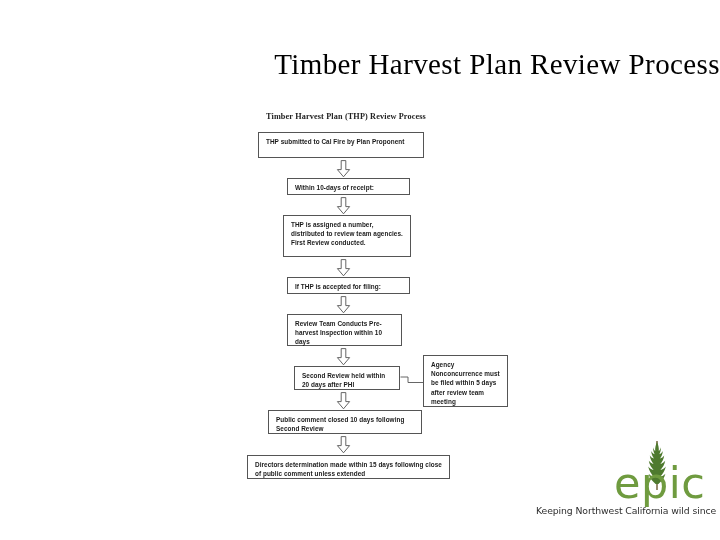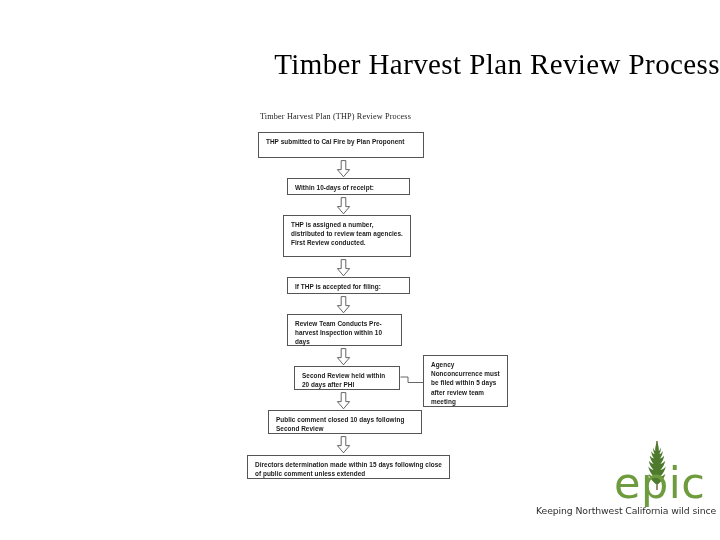--- a/index.html
+++ b/index.html
@@ -35,24 +35,24 @@
   #flowchart {
     position: absolute;
     left: 232px;
     top: 112px;
     width: 296px;
     height: 378px;
   }
 
   #chart-heading {
     position: absolute;
-    left: 28px;
+    left: 34px;
     top: 0px;
     font-family: "Liberation Serif", serif;
-    font-weight: normal;
+    font-weight: bold;
     font-size: 8.2px;
     letter-spacing: 0.15px;
     color: #222222;
     white-space: nowrap;
   }
 
   .node {
     position: absolute;
     box-sizing: border-box;
     border: 1px solid #555555;

